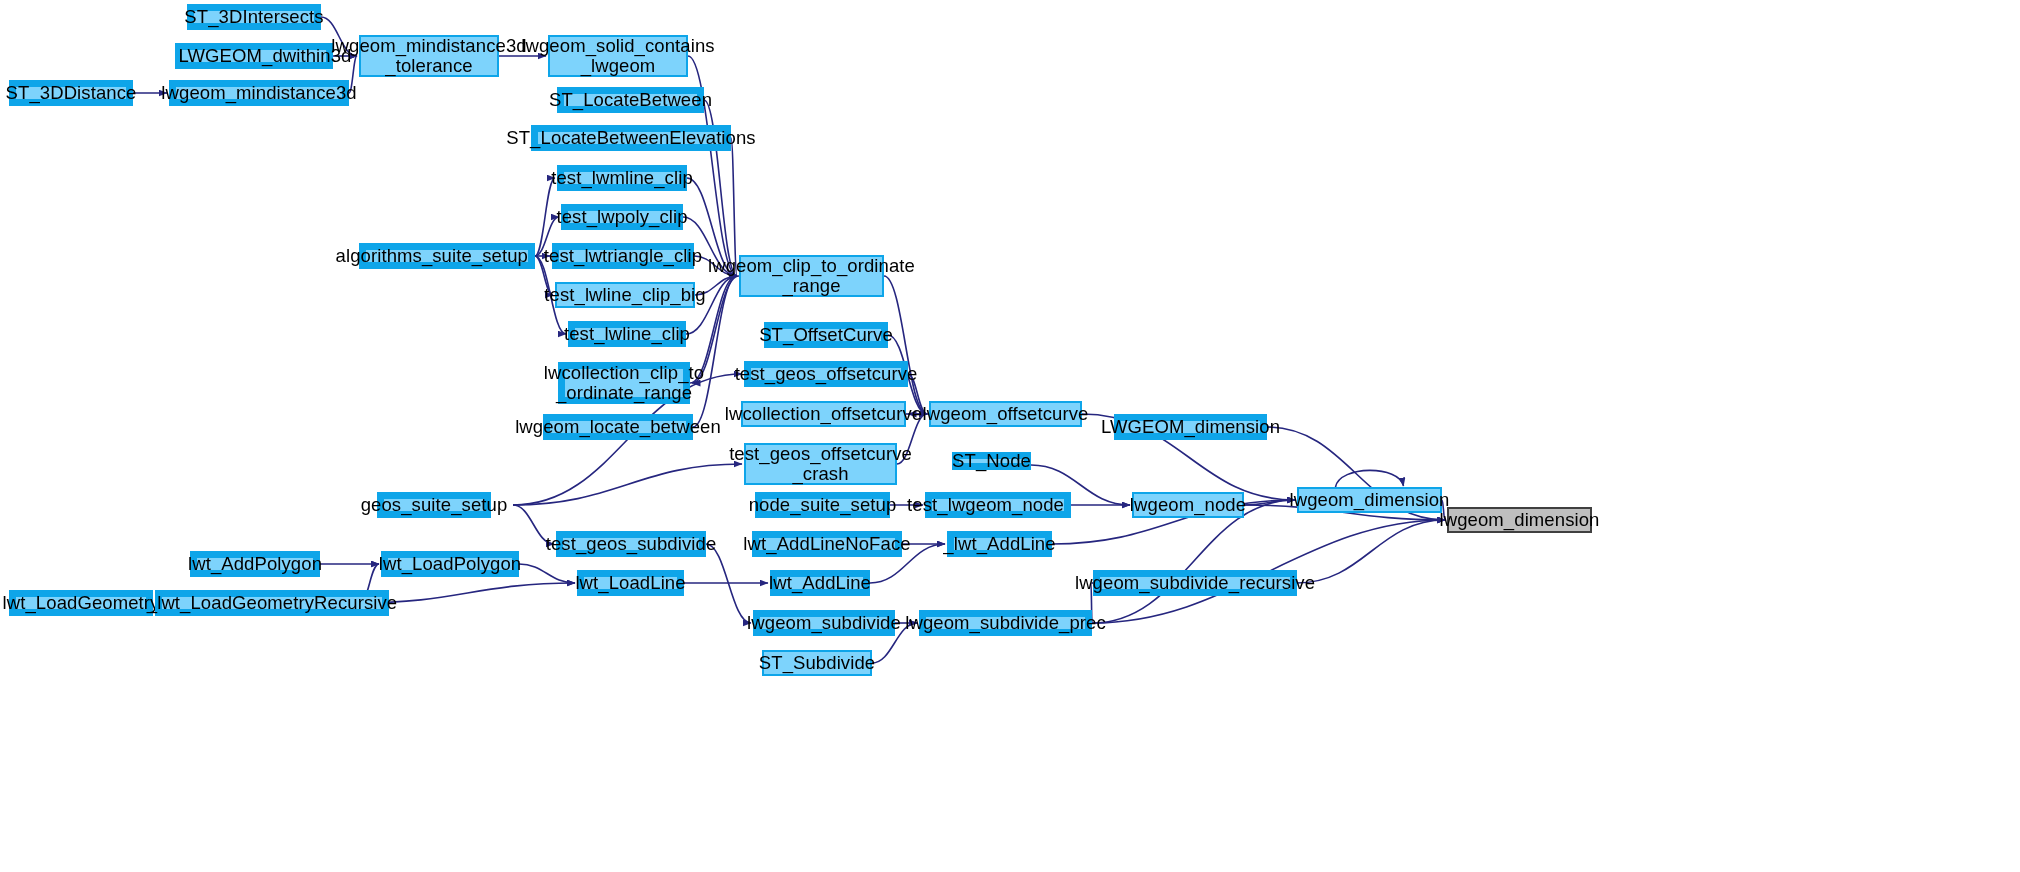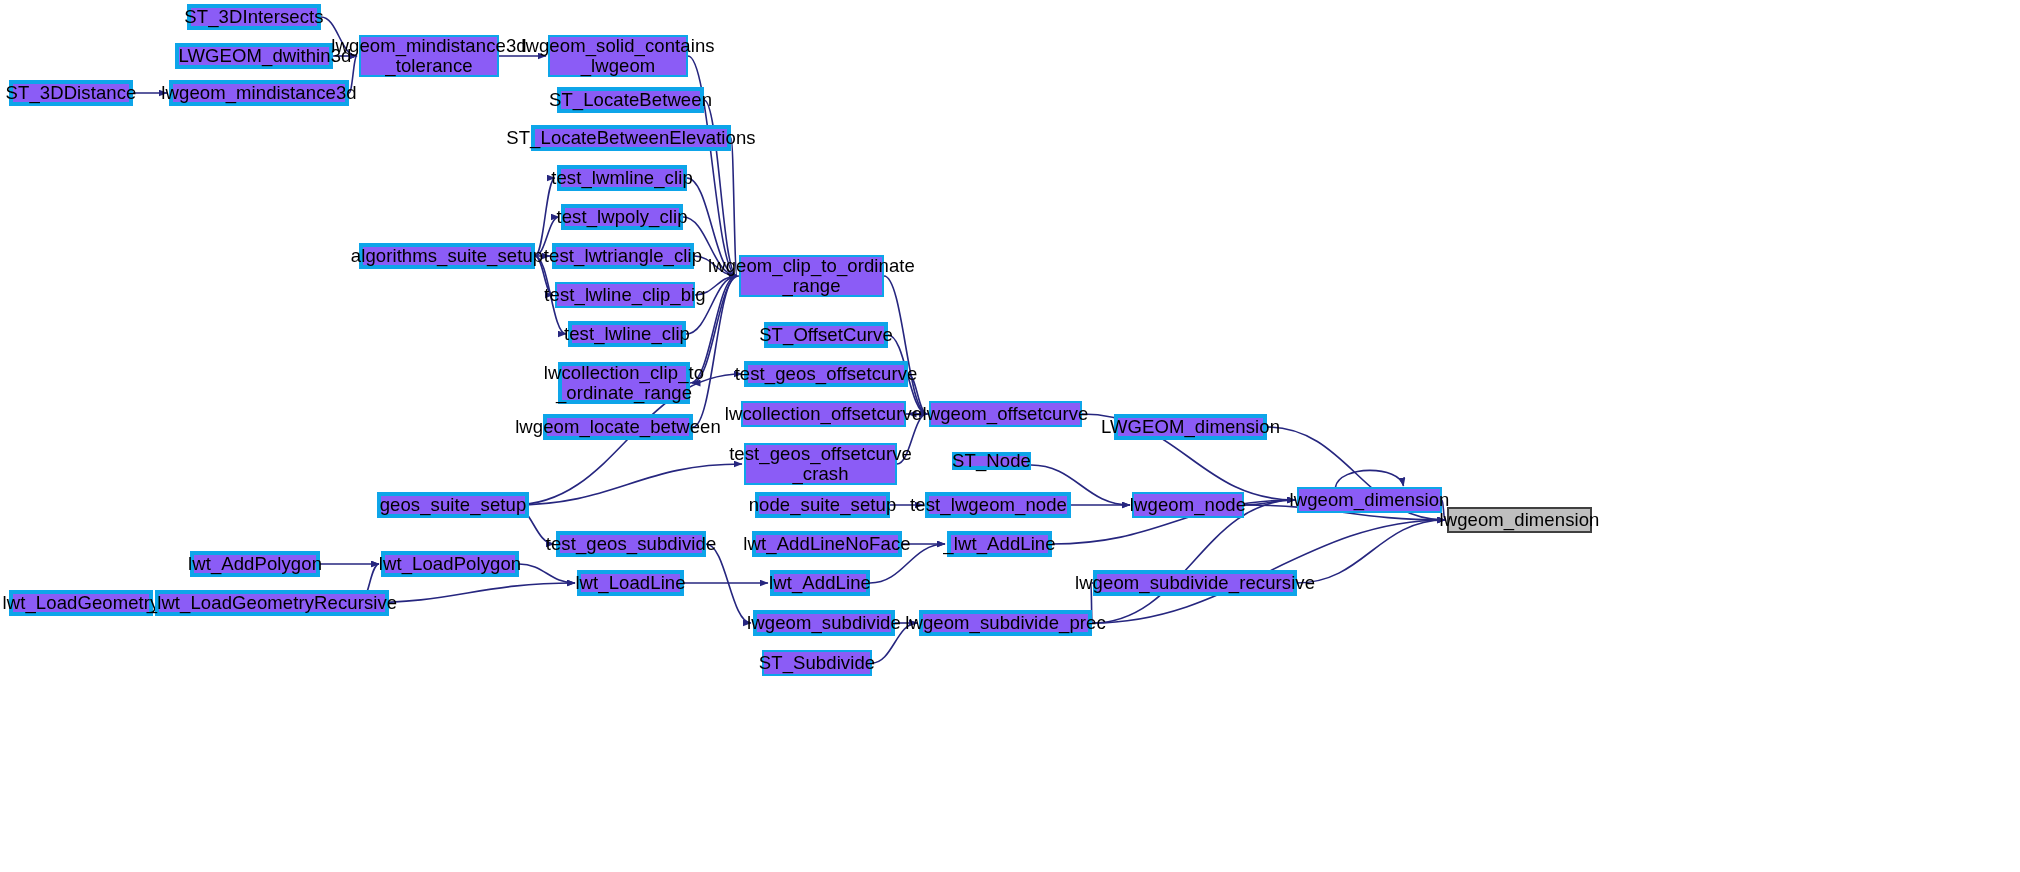--- a/index.html
+++ b/index.html
@@ -19,22 +19,22 @@
     position: absolute;
     top: 0;
     left: 0;
     width: 2020px;
     height: 872px;
     pointer-events: none;
   }
   .node {
     position: absolute;
     box-sizing: border-box;
-    border: 4px solid #0ea5e9;
-    background: #8b5cf6;
+    border: 7px solid #0ea5e9;
+    background: #7dd3fc;
     color: #000000;
     font-size: 18.5px;
     line-height: 1.08;
     display: flex;
     align-items: center;
     justify-content: center;
     text-align: center;
     white-space: pre;
     letter-spacing: 0.1px;
     cursor: pointer;
@@ -117,37 +117,37 @@
       <div class="node" style="left: 9px; top: 80px; width: 124px; height: 26px;"><span class="node-label">ST_3DDistance</span></div>
       <div class="node" style="left: 169px; top: 80px; width: 180px; height: 26px;"><span class="node-label">lwgeom_mindistance3d</span></div>
       <div class="node thick" style="left: 359px; top: 35px; width: 140px; height: 42px;"><span class="node-label">lwgeom_mindistance3d
 _tolerance</span></div>
       <div class="node thick" style="left: 548px; top: 35px; width: 140px; height: 42px;"><span class="node-label">lwgeom_solid_contains
 _lwgeom</span></div>
       <div class="node" style="left: 557px; top: 87px; width: 147px; height: 26px;"><span class="node-label">ST_LocateBetween</span></div>
       <div class="node" style="left: 531px; top: 125px; width: 200px; height: 26px;"><span class="node-label">ST_LocateBetweenElevations</span></div>
       <div class="node" style="left: 557px; top: 165px; width: 130px; height: 26px;"><span class="node-label">test_lwmline_clip</span></div>
       <div class="node" style="left: 561px; top: 204px; width: 122px; height: 26px;"><span class="node-label">test_lwpoly_clip</span></div>
-      <div class="node" style="left: 359px; top: 243px; width: 176px; height: 26px;"><span class="node-label">algorithms_suite_setup</span></div>
+      <div class="node" style="left: 359px; top: 243px; width: 176px; height: 26px; justify-content: flex-end;"><span class="node-label">algorithms_suite_setup</span></div>
       <div class="node" style="left: 552px; top: 243px; width: 142px; height: 26px;"><span class="node-label">test_lwtriangle_clip</span></div>
       <div class="node thick" style="left: 555px; top: 282px; width: 140px; height: 26px;"><span class="node-label">test_lwline_clip_big</span></div>
       <div class="node" style="left: 568px; top: 321px; width: 118px; height: 26px;"><span class="node-label">test_lwline_clip</span></div>
       <div class="node thick" style="left: 739px; top: 255px; width: 145px; height: 42px;"><span class="node-label">lwgeom_clip_to_ordinate
 _range</span></div>
       <div class="node" style="left: 558px; top: 362px; width: 132px; height: 42px; text-align: center;"><span class="node-label">lwcollection_clip_to
 _ordinate_range</span></div>
       <div class="node" style="left: 543px; top: 414px; width: 150px; height: 26px;"><span class="node-label">lwgeom_locate_between</span></div>
       <div class="node" style="left: 764px; top: 322px; width: 124px; height: 26px;"><span class="node-label">ST_OffsetCurve</span></div>
       <div class="node" style="left: 744px; top: 361px; width: 164px; height: 26px;"><span class="node-label">test_geos_offsetcurve</span></div>
       <div class="node thick" style="left: 741px; top: 401px; width: 165px; height: 26px;"><span class="node-label">lwcollection_offsetcurve</span></div>
       <div class="node thick" style="left: 744px; top: 443px; width: 153px; height: 42px;"><span class="node-label">test_geos_offsetcurve
 _crash</span></div>
       <div class="node thick" style="left: 929px; top: 401px; width: 153px; height: 26px;"><span class="node-label">lwgeom_offsetcurve</span></div>
       <div class="node" style="left: 952px; top: 452px; width: 79px; height: 18px;"><span class="node-label">ST_Node</span></div>
-      <div class="node" style="left: 377px; top: 492px; width: 152px; height: 26px;"><span class="node-label">geos_suite_setup</span></div>
+      <div class="node" style="left: 377px; top: 492px; width: 114px; height: 26px;"><span class="node-label">geos_suite_setup</span></div>
       <div class="node" style="left: 755px; top: 492px; width: 135px; height: 26px;"><span class="node-label">node_suite_setup</span></div>
       <div class="node" style="left: 925px; top: 492px; width: 146px; height: 26px; justify-content: flex-end;"><span class="node-label">test_lwgeom_node</span></div>
       <div class="node thick" style="left: 1132px; top: 492px; width: 112px; height: 26px;"><span class="node-label">lwgeom_node</span></div>
       <div class="node thick" style="left: 1297px; top: 487px; width: 145px; height: 26px;"><span class="node-label">lwgeom_dimension</span></div>
       <div class="node thick highlight" style="left: 1447px; top: 507px; width: 145px; height: 26px;"><span class="node-label">lwgeom_dimension</span></div>
       <div class="node" style="left: 1114px; top: 414px; width: 153px; height: 26px;"><span class="node-label">LWGEOM_dimension</span></div>
       <div class="node" style="left: 556px; top: 531px; width: 150px; height: 26px;"><span class="node-label">test_geos_subdivide</span></div>
       <div class="node" style="left: 752px; top: 531px; width: 150px; height: 26px;"><span class="node-label">lwt_AddLineNoFace</span></div>
       <div class="node" style="left: 947px; top: 531px; width: 105px; height: 26px;"><span class="node-label">_lwt_AddLine</span></div>
       <div class="node" style="left: 190px; top: 551px; width: 130px; height: 26px;"><span class="node-label">lwt_AddPolygon</span></div>

